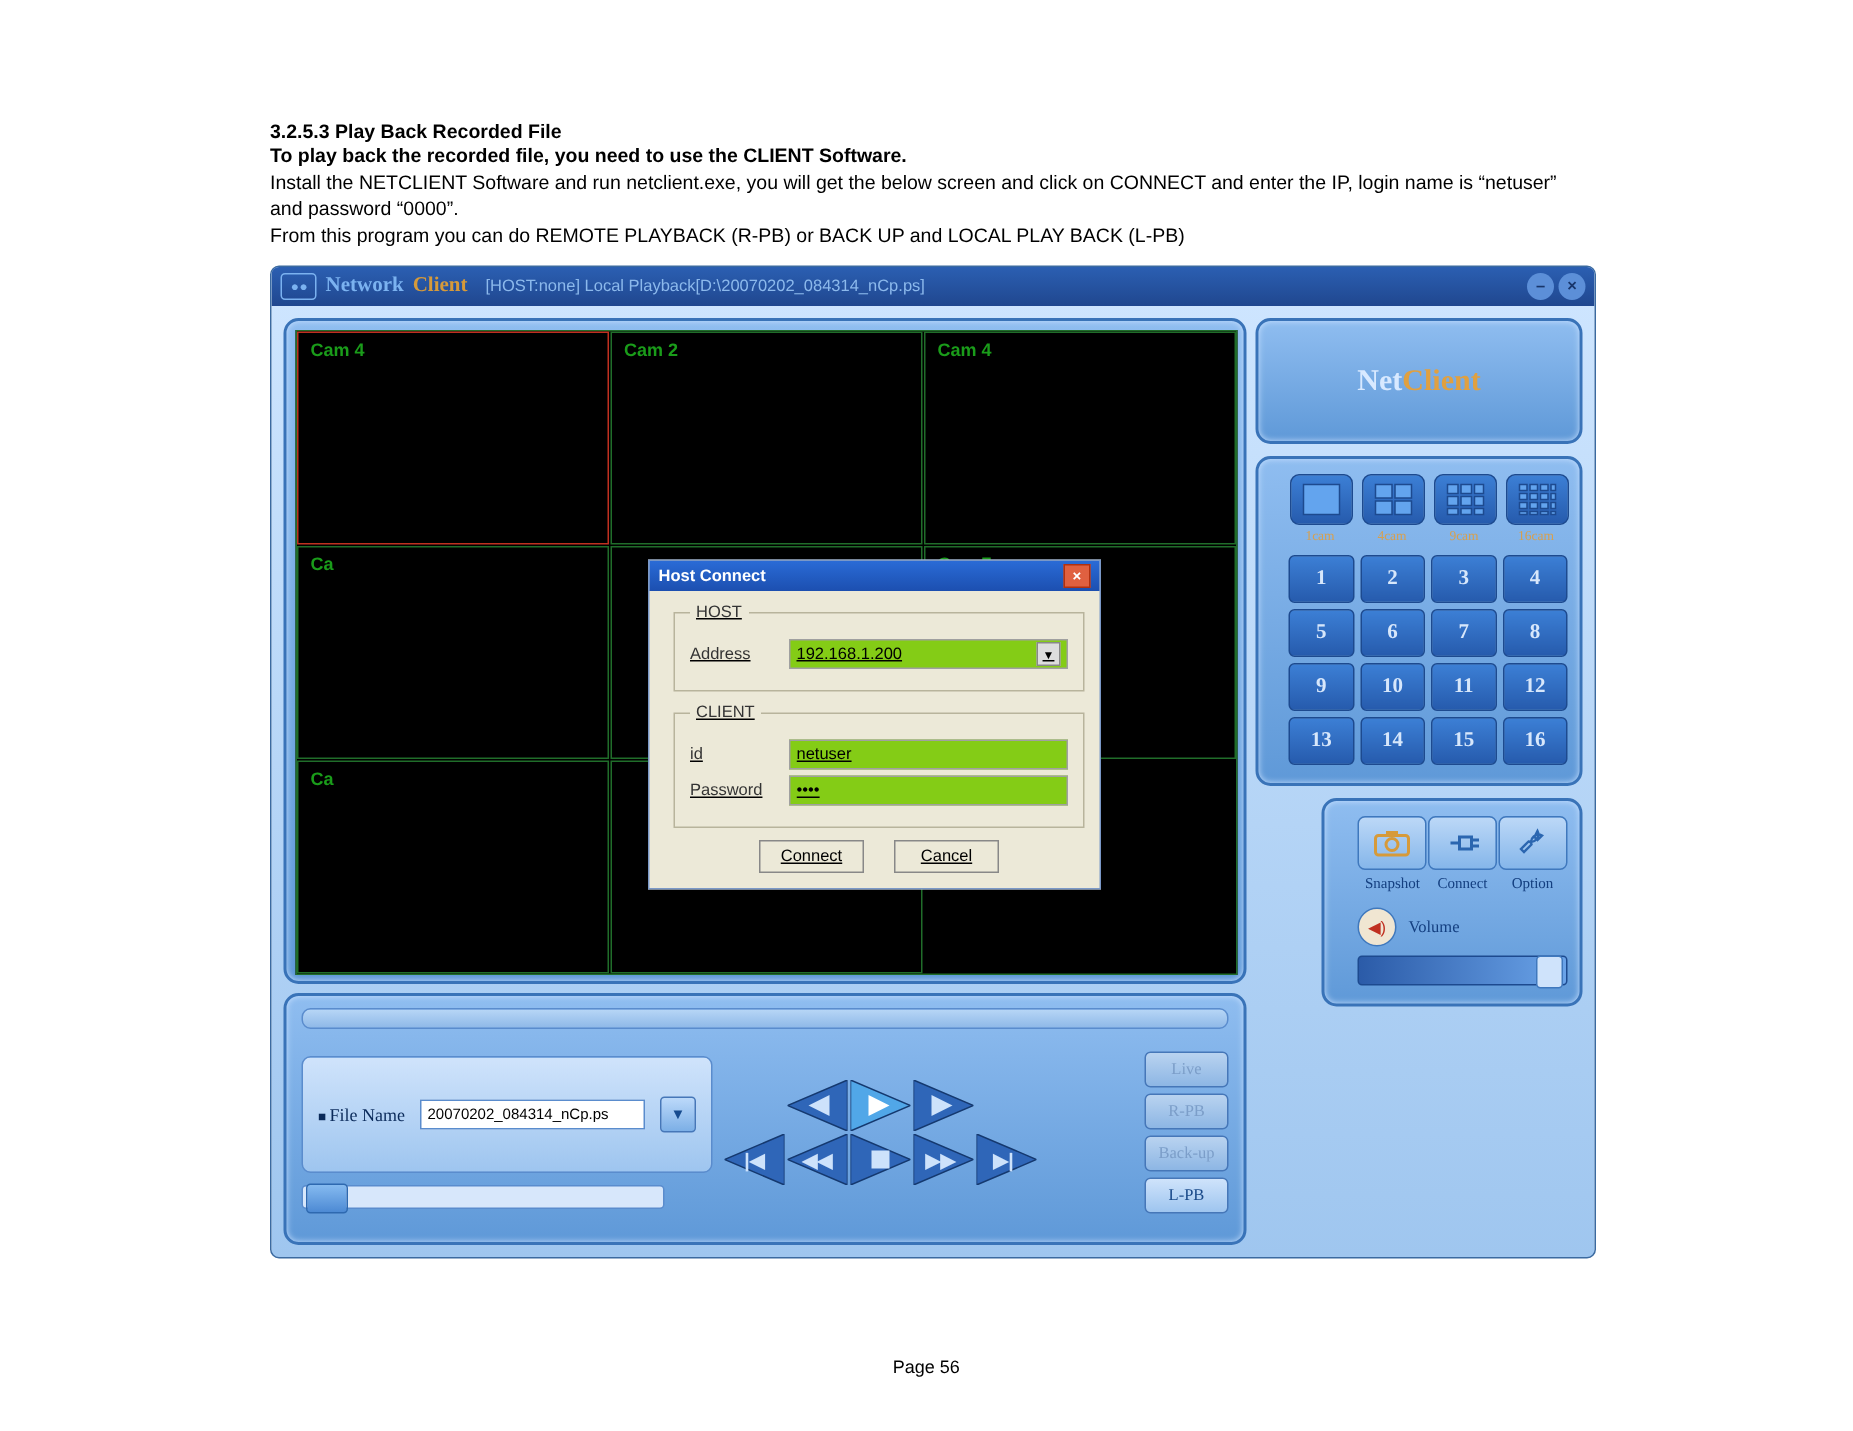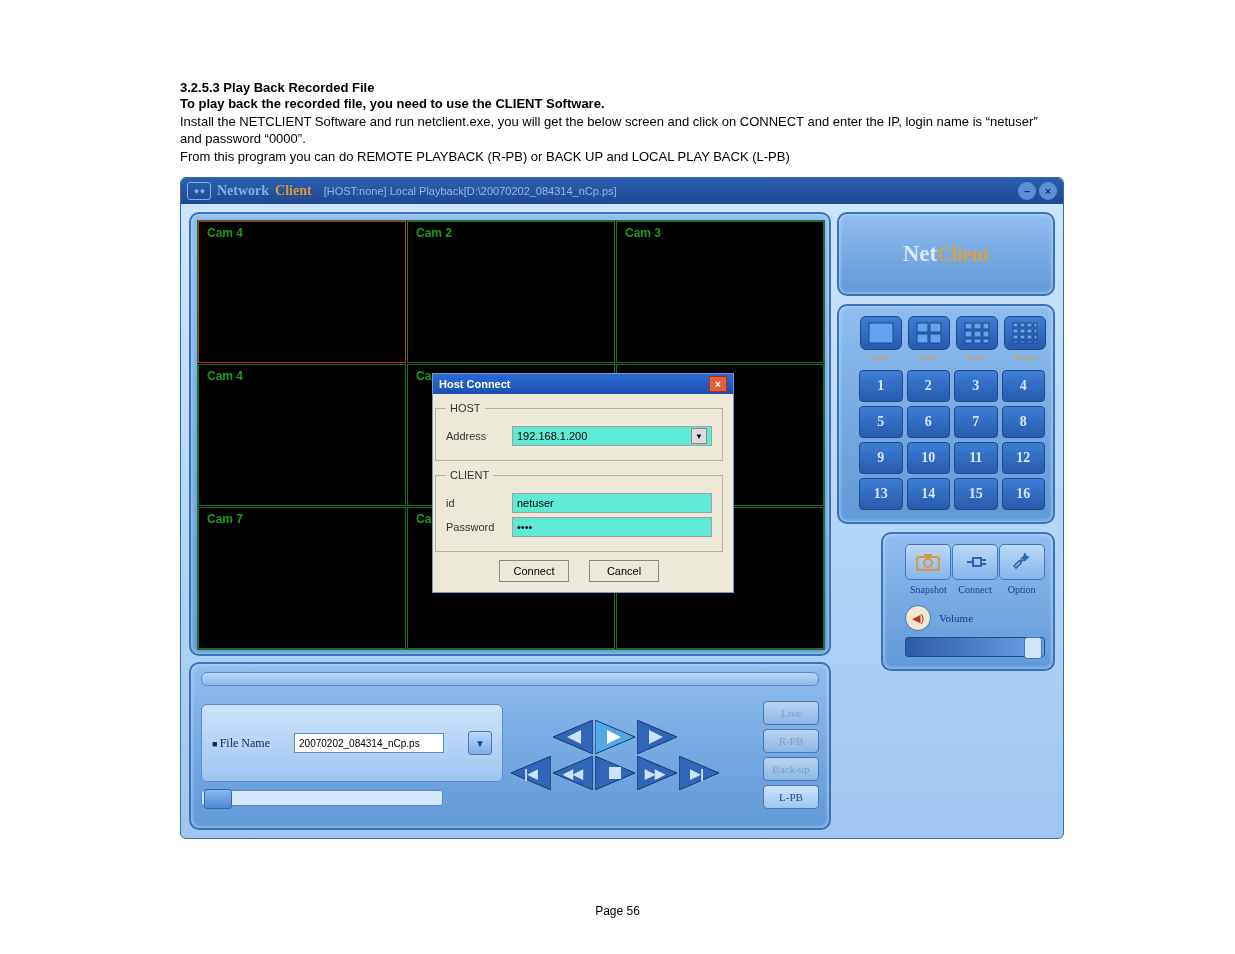--- a/index.html
+++ b/index.html
@@ -103,44 +103,44 @@
     background: linear-gradient(#2a6bd6,#1c4fb0);
     color:#fff;font-weight:bold;
     height:20px; display:flex; align-items:center;
     padding:0 6px;
   }
   .dialog .dlg-close {
     margin-left:auto;width:16px;height:14px;
     background:#e06040;border:1px solid #b03010;
     color:#fff;font-size:10px;display:flex;align-items:center;justify-content:center;
   }
-  .dialog .dlg-body { padding:8px 10px 10px 2px;}
+  .dialog .dlg-body { padding:8px 10px 10px 16px;text-decoration:underline;}
   fieldset {
     border:1px solid #b8b49c; margin:0 0 8px 0; padding:8px 10px 10px 10px;
   }
   fieldset legend { padding:0 4px; color:#333; }
   .row { display:flex; align-items:center; gap:10px; margin:4px 0;}
   .row label { width:56px; color:#333;}
   .row input,.row .combo {
     flex:1;border:1px solid #a0a0a0;height:18px;font-size:11px;padding:0 4px;
-    background:#5eead4;
+    background:#84cc16;
     justify-content:flex-end;
   }
   .combo { display:flex; align-items:center; }
   .combo .arrow { margin-left:auto;width:14px;height:14px;background:#ddd;border:1px solid #888;display:flex;align-items:center;justify-content:center;font-size:8px;}
   .dlg-buttons { display:flex; justify-content:center; gap:20px;}
   .dlg-buttons button {
     width:70px;height:22px;border:1px solid #888;background:#ece9d8;font-size:11px;
   }
   
   .bottom-panel { height:148px; padding:8px 10px; display:flex; flex-direction:column; gap:4px;}
   .bp-top { height:12px; background:linear-gradient(#b7d6f6,#8fb9e8); border:1px solid #5a8ccd; border-radius:6px;}
   .bp-main { flex:1; display:flex; align-items:center; gap:8px;}
   .file-box {
-    display:flex;align-items:center;gap:24px;
+    display:flex;align-items:center;gap:10px;
     background:linear-gradient(#cfe3fb,#9ec5ef);
     border:1px solid #5a8ccd;border-radius:6px;
     padding:22px 10px; height:32px;
   }
   .file-label { font-family:"Comic Sans MS",cursive; font-size:12px; color:#0a2a5a;}
   .file-label::before { content:"■ "; font-size:9px;}
   .file-input {
     width:140px;height:18px;border:1px solid #5a8ccd;background:#fff;font-size:10px;padding:0 4px;
   }
   .file-drop { width:22px;height:22px;background:linear-gradient(#bcd9fa,#7cafe6);border:1px solid #4677b8;border-radius:3px;display:flex;align-items:center;justify-content:center;color:#164b8f;font-size:10px;}
@@ -158,21 +158,21 @@
   .slider-track {
     width:240px;height:14px;border:1px solid #5a8ccd;border-radius:3px;
     background:#d7e7fb; position:relative;
   }
   .slider-thumb {
     position:absolute; left:2px; top:-2px; width:26px; height:18px;
     background:linear-gradient(#85baf0,#4d8ad4); border:1px solid #2e69b0; border-radius:3px;
   }
   
   .brand-panel { height:80px; display:flex;align-items:center;justify-content:center;}
-  .brand-net { font-family:"Comic Sans MS",cursive;font-size:23px;font-weight:bold;color:#d8e9ff;}
+  .brand-net { font-family:"Comic Sans MS",cursive;font-size:20px;font-weight:bold;color:#d8e9ff;}
   .brand-client { font-family:"Comic Sans MS",cursive;font-size:20px;font-weight:bold;color:#e0a040;}
   .view-panel { padding:10px 8px 12px 20px; }
   .view-modes { display:flex; gap:6px; justify-content:space-around; margin-bottom:4px;}
   .vm { width:40px; text-align:center;}
   .vm .vm-icon { width:40px;height:32px;background:linear-gradient(#3c7fd5,#265bad);border:1px solid #1d4a8f;border-radius:6px;display:flex;align-items:center;justify-content:center;}
   .vm .vm-lbl { font-family:"Comic Sans MS",cursive;font-size:9px;color:#d6a050; margin-top:2px;}
   .num-grid { display:grid; grid-template-columns:repeat(4,1fr); gap:4px; margin-top:8px;}
   .num-btn {
     height:30px;background:linear-gradient(#3c7fd5,#265bad);
     border:1px solid #1d4a8f;border-radius:4px;
@@ -214,21 +214,20 @@
       </div>
     </div>
 
     <div class="app-body">
 
       <div class="left-col">
         <div class="panel cam-panel">
           <div class="cam-grid">
             <div class="cam-cell selected">Cam  4</div>
             <div class="cam-cell">Cam  2</div>
-            <div class="cam-cell">Cam  3</div>
             <div class="cam-cell">Cam  4</div>
             <div class="cam-cell">Ca</div>
             <div class="cam-cell"></div>
             <div class="cam-cell">Cam  7</div>
             <div class="cam-cell">Ca</div>
             <div class="cam-cell"></div>
 
             <div class="dialog">
               <div class="dlg-title">
                 <span>Host Connect</span>

